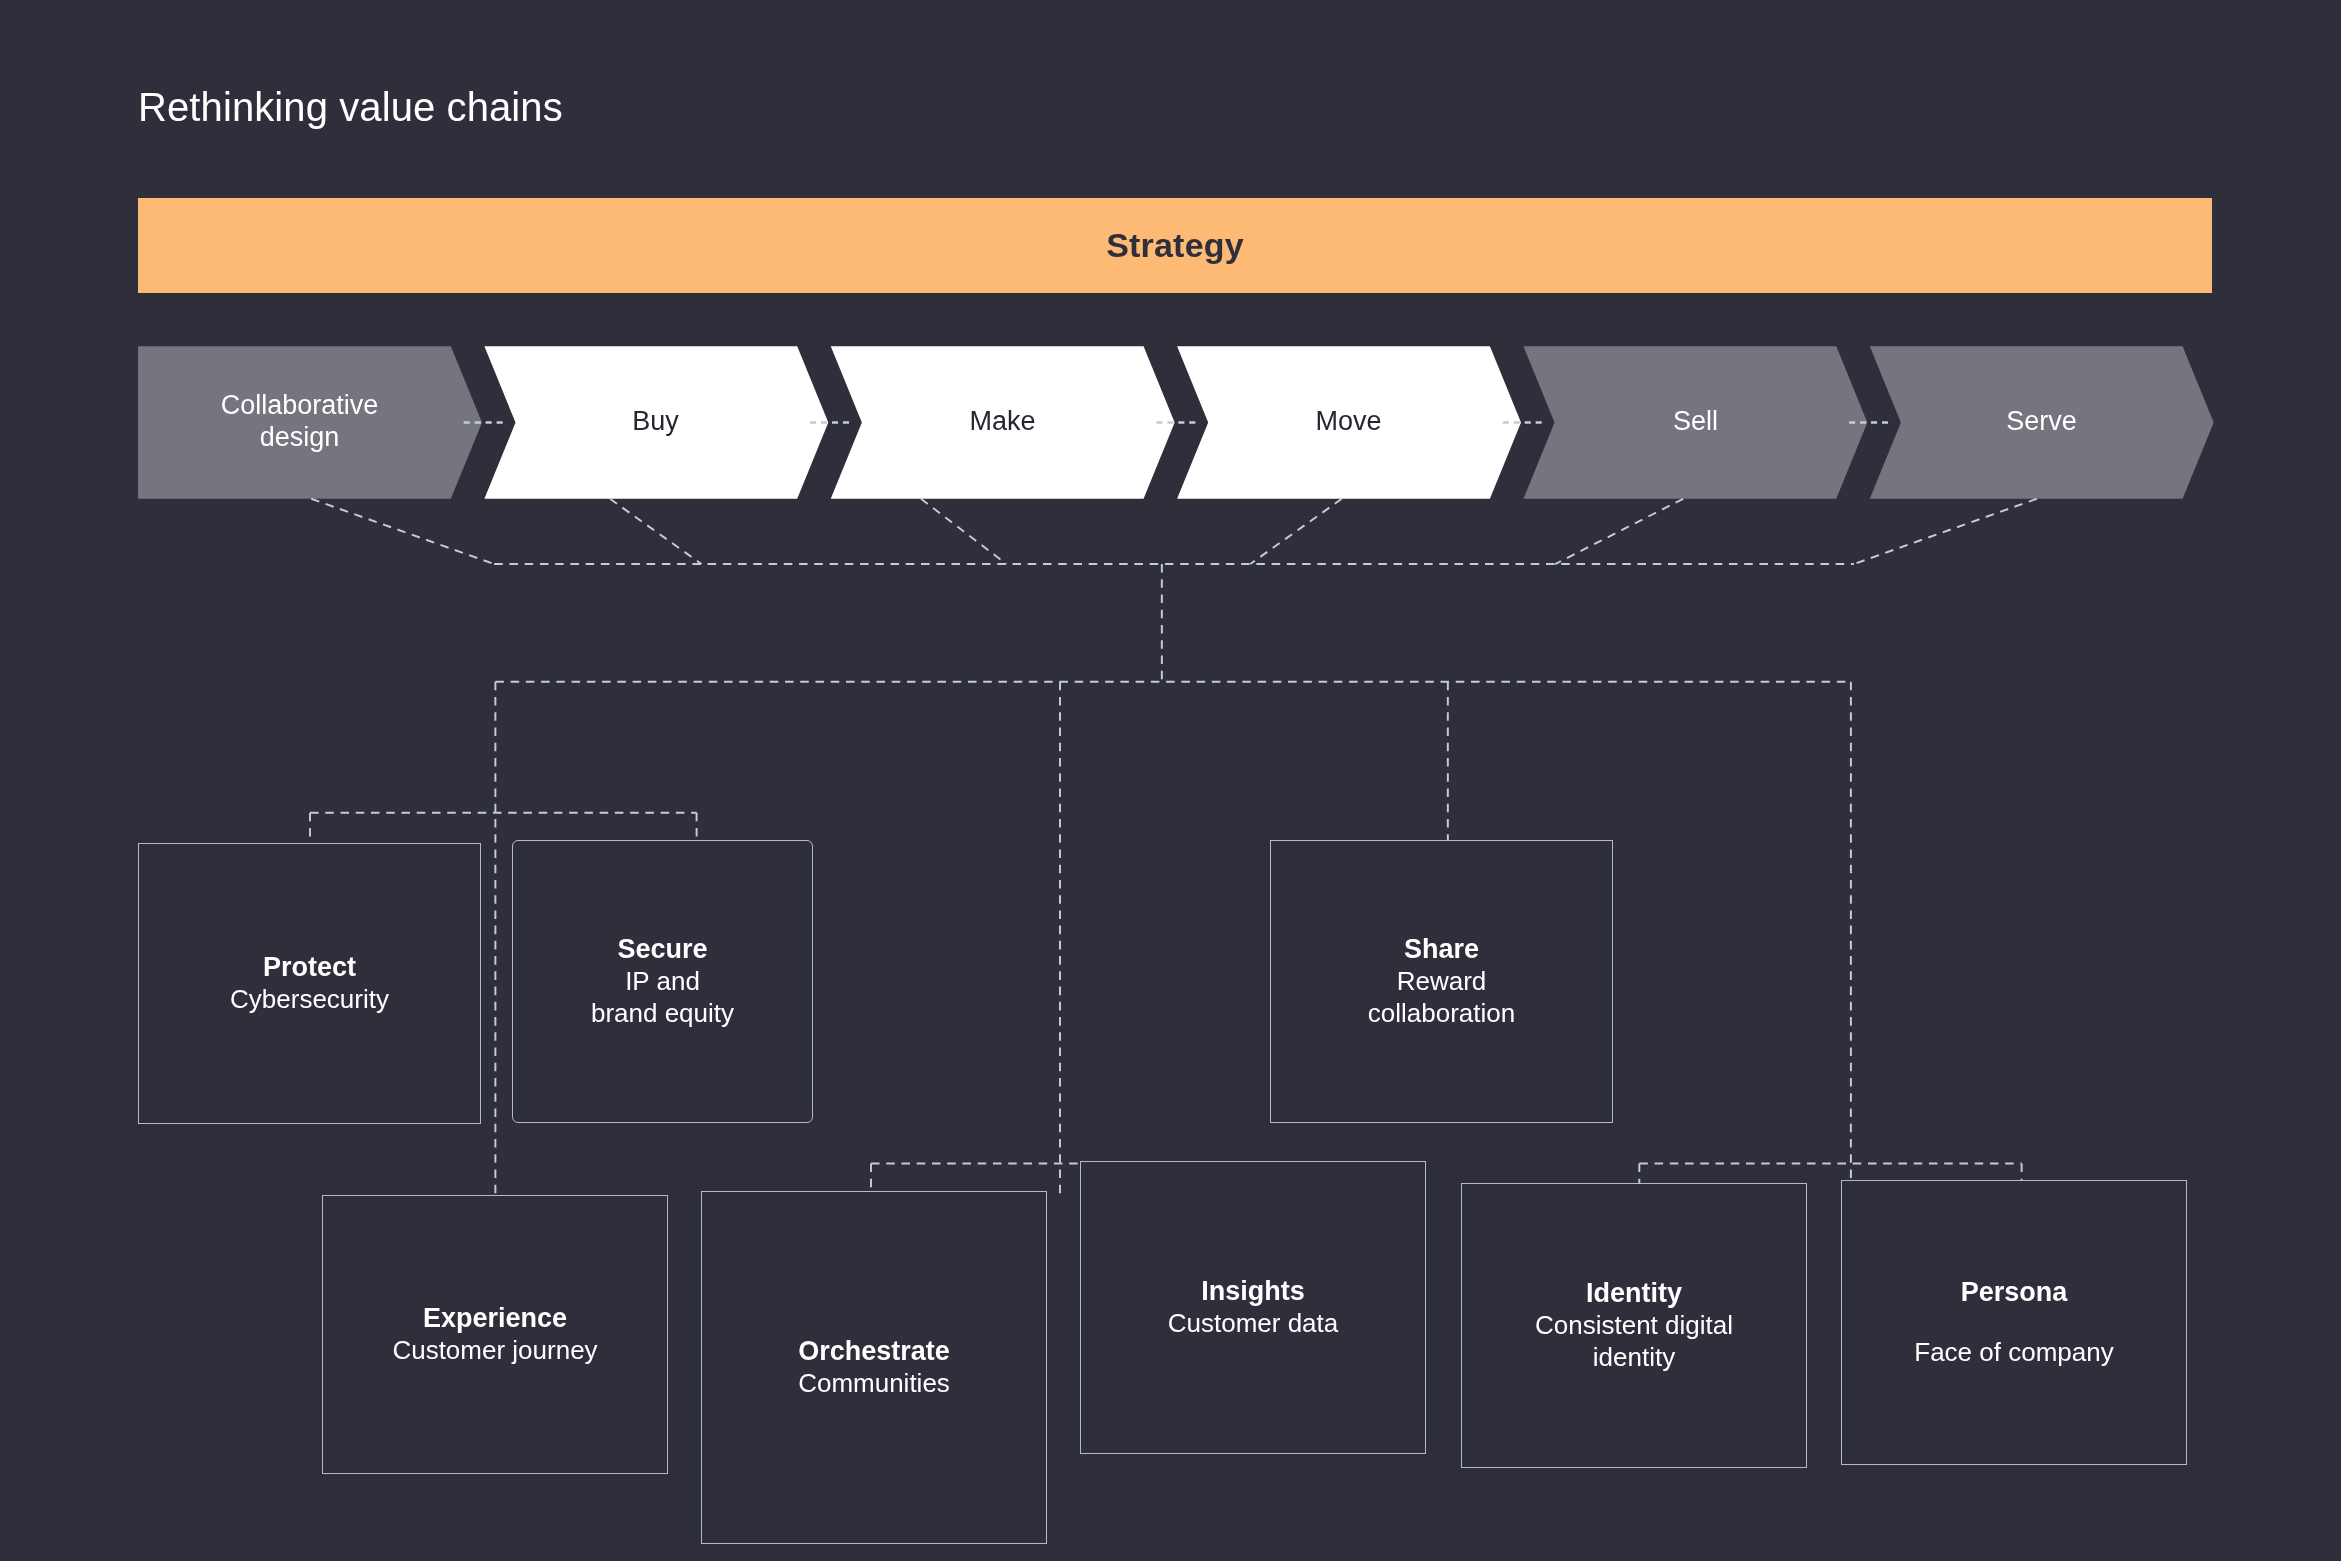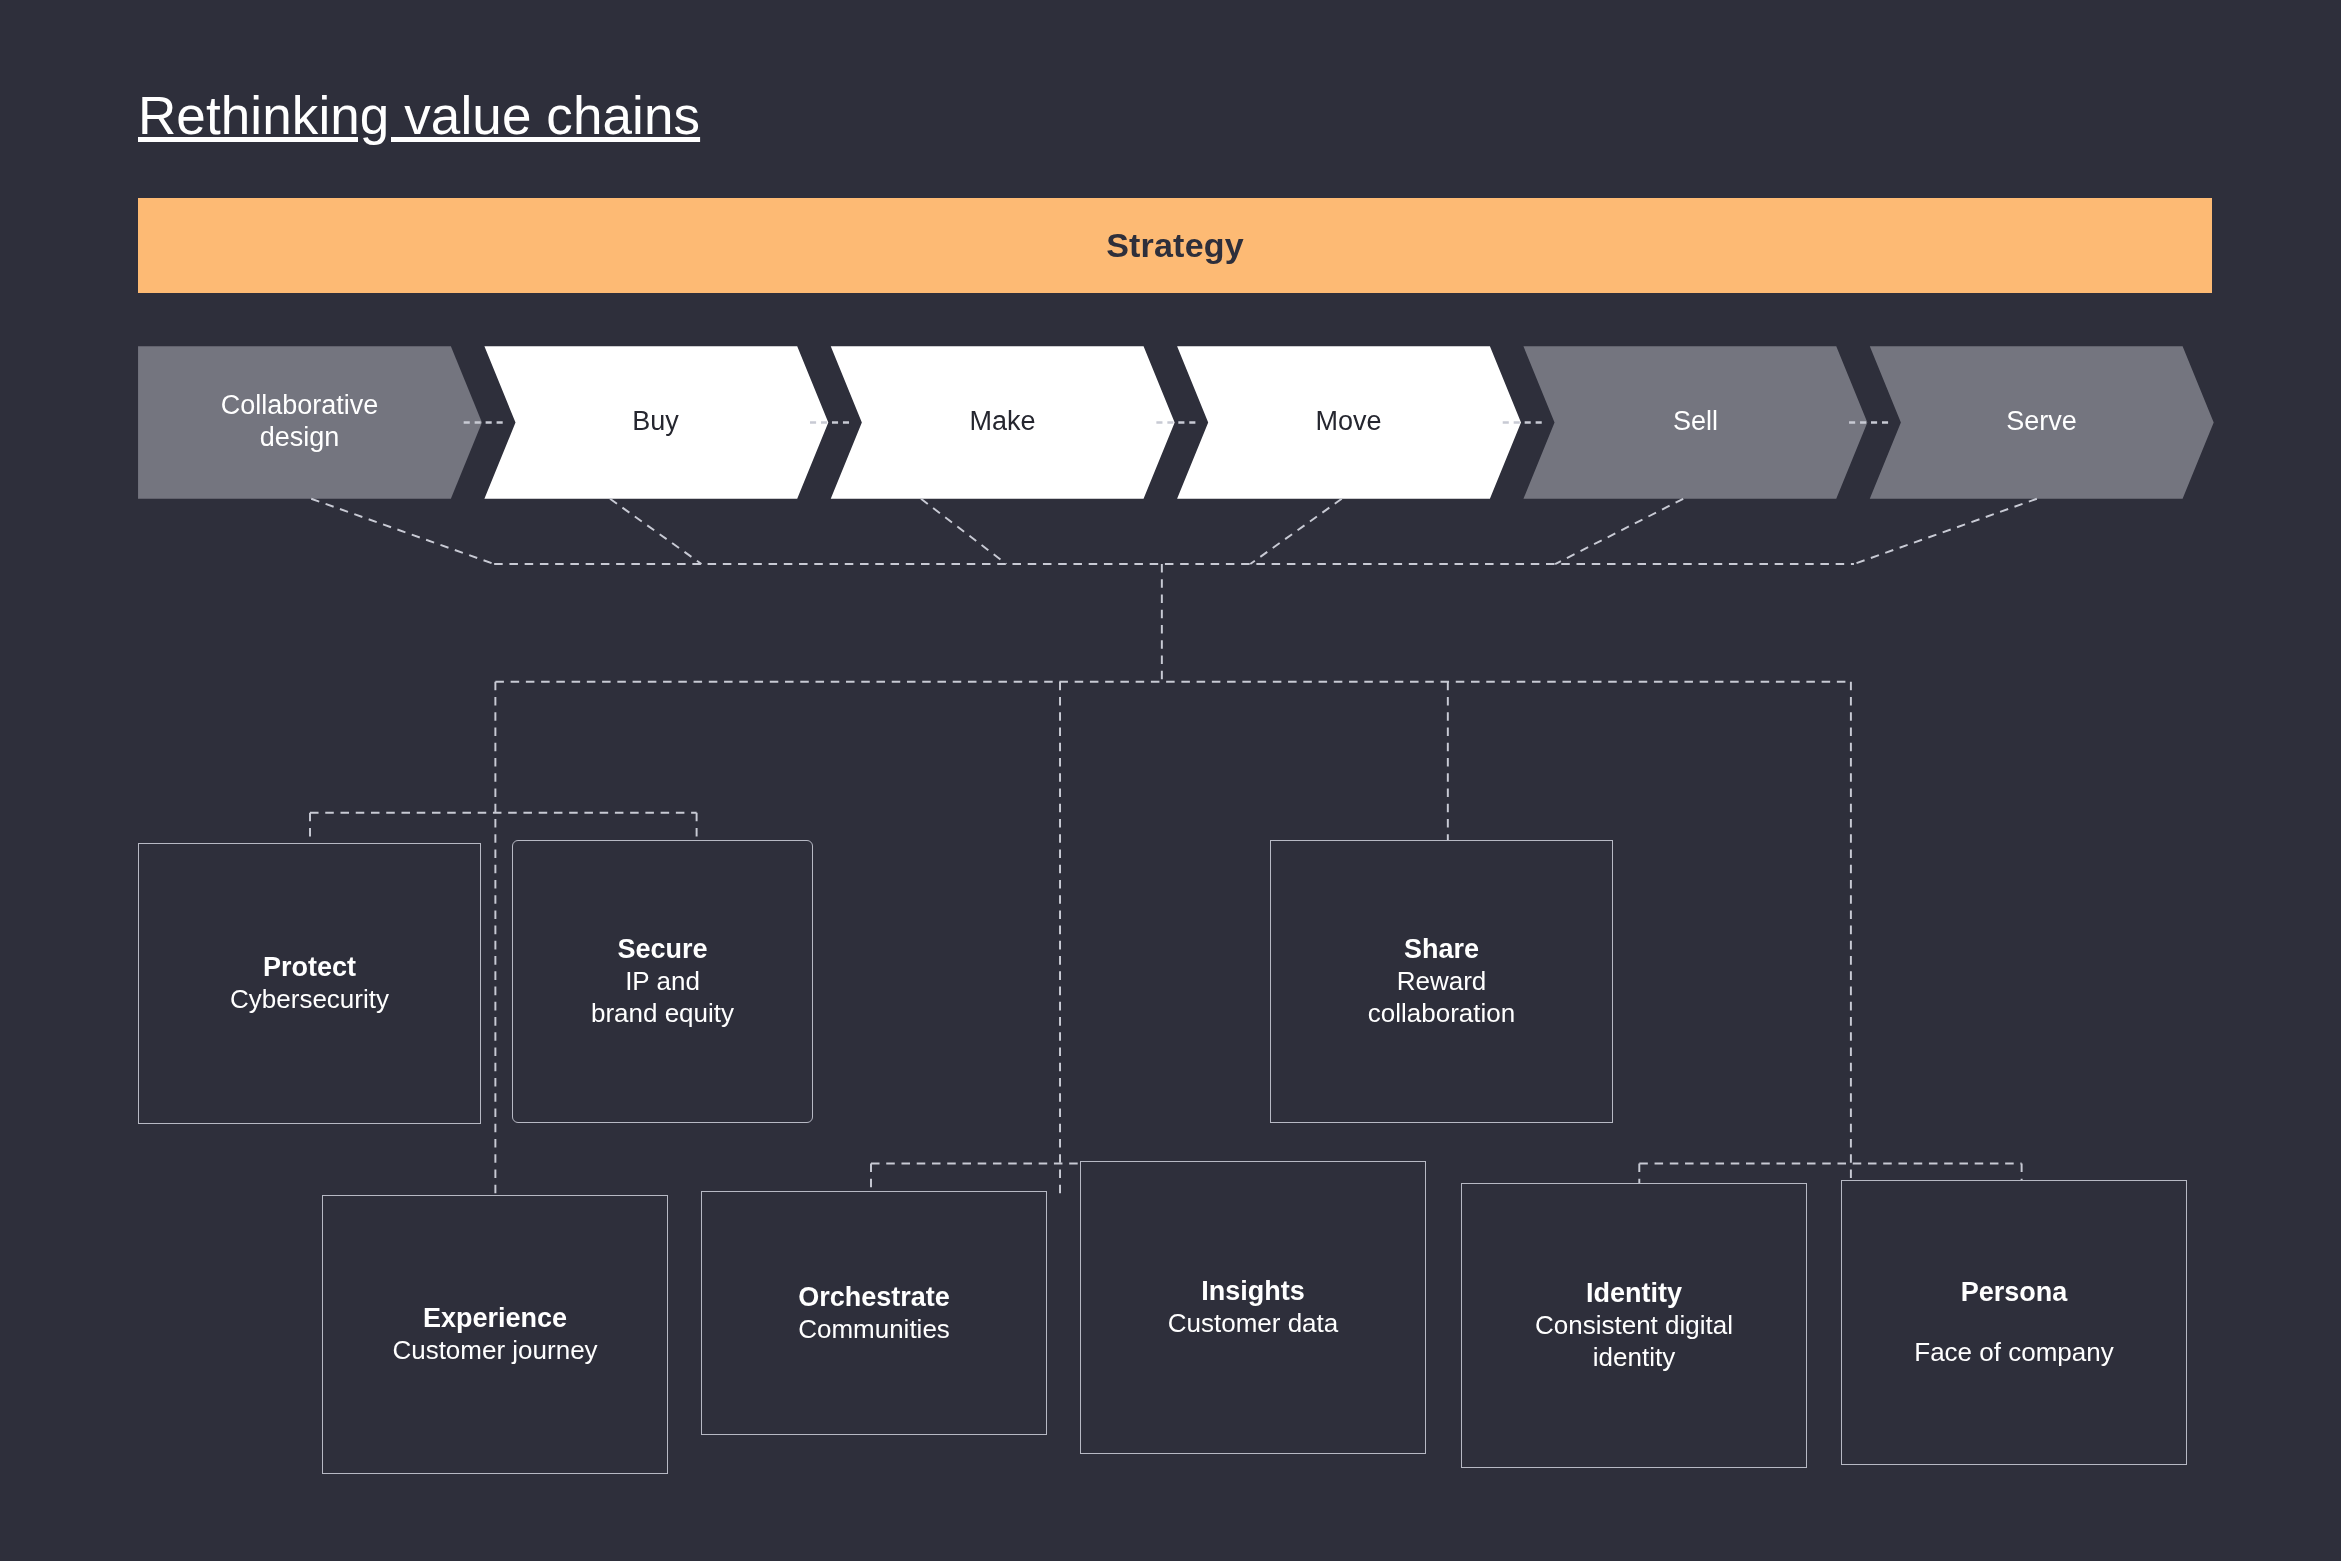--- a/index.html
+++ b/index.html
@@ -12,26 +12,25 @@
   #stage {
     position: relative;
     width: 2342px; height: 1561px;
     background: #2E2F3B;
   }
 
   
   #page-title {
     position: absolute;
     left: 138px; top: 85px;
-    font-size: 53px;
+    font-size: 40px;
     font-weight: 400;
     color: #FFFFFF;
     letter-spacing: 0.1px;
     white-space: nowrap;
-    text-decoration: underline;
   }
 
   
   #strategy-band {
     position: absolute;
     left: 138px; top: 198px;
     width: 2074px; height: 95px;
     background: #fdba74;
     display: flex;
     align-items: center;
@@ -190,21 +189,21 @@
     <div class="node-title">Share</div>
     <div class="node-sub">Reward
 collaboration</div>
   </div>
 
   <div class="node-box" style="left:322px; top:1195px; width:346px; height:279px;">
     <div class="node-title">Experience</div>
     <div class="node-sub">Customer journey</div>
   </div>
 
-  <div class="node-box" style="left:701px; top:1191px; width:346px; height:244px;">
+  <div class="node-box" style="left:701px; top:1191px; width:346px; height:353px;">
     <div class="node-title">Orchestrate</div>
     <div class="node-sub">Communities</div>
   </div>
 
   <div class="node-box" style="left:1080px; top:1116px; width:346px; height:293px;margin-top:45px;">
     <div class="node-title">Insights</div>
     <div class="node-sub">Customer data</div>
   </div>
 
   <div class="node-box" style="left:1461px; top:1183px; width:346px; height:285px;">

